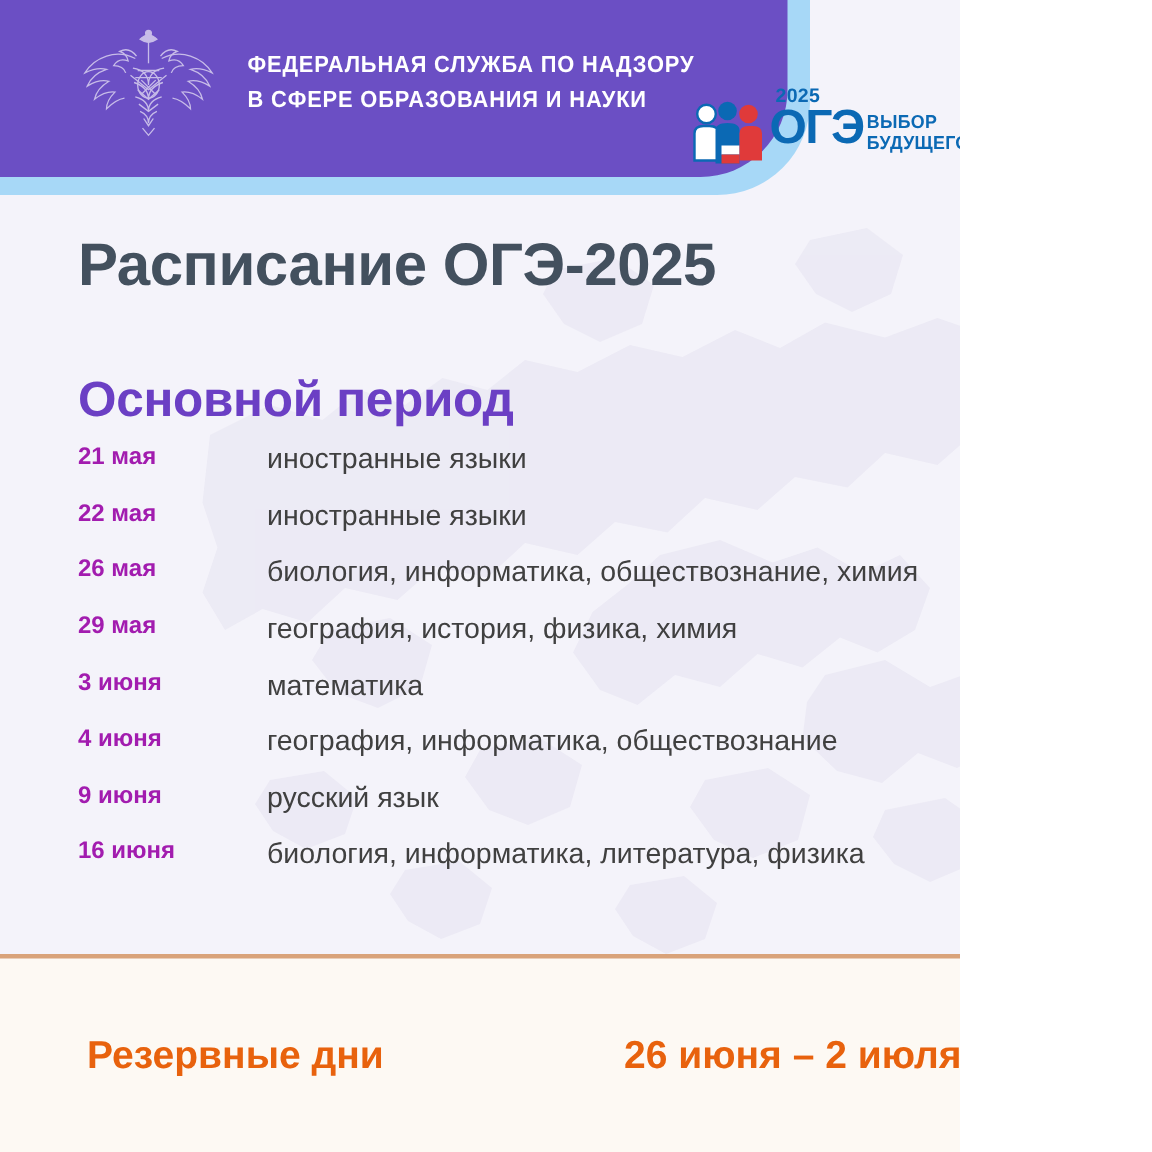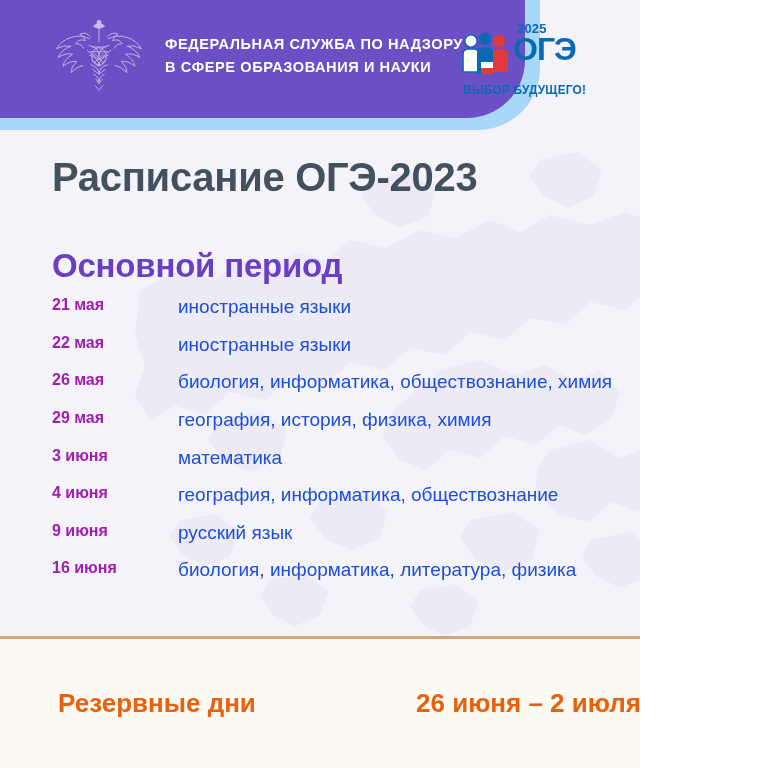--- a/index.html
+++ b/index.html
@@ -83,27 +83,27 @@
     line-height: 1.15;
     white-space: nowrap;
     transform: scaleX(0.94);
     transform-origin: left center;
   }
 
   
   .oge-logo {
     position: absolute;
     right: 30px;
-    top: 22px;
+    top: 42px;
     width: 150px;
     height: 88px;
     z-index: 4;
     display: flex;
-    flex-direction: column;
-    align-items: flex-start;
+    flex-direction: row;
+    align-items: center;
   }
   .oge-mark {
     display: flex;
     align-items: flex-start;
     gap: 3px;
     height: 58px;
   }
   .oge-figures { width: 50px; height: 50px; margin-top: 6px; }
   .oge-textblock {
     display: flex;
@@ -194,21 +194,21 @@
   .sched-date {
     flex: none;
     width: 126px;
     color: #a21caf;
     font-size: 16px;
     font-weight: 700;
     line-height: 1.35;
     white-space: nowrap;
   }
   .sched-subjects {
-    color: #1d4ed8;
+    color: #404040;
     font-size: 19px;
     font-weight: 400;
     line-height: 1.35;
   }
 
   
   .footer-divider {
     position: absolute;
     left: 0;
     top: 636px;
@@ -329,21 +329,21 @@
         <path d="M33,44 L33,26 q0,-5 6,-5 l3,0 q6,0 6,5 l0,18 Z" fill="#e03a3a"></path>
       </svg>
       <div class="oge-textblock">
         <div class="oge-year">2025</div>
         <div class="oge-big">ОГЭ</div>
       </div>
     </div>
     <div class="oge-slogan">ВЫБОР БУДУЩЕГО!</div>
   </div>
 
-  <div class="title-main">Расписание ОГЭ-2023</div>
+  <div class="title-main">Расписание ОГЭ-2025</div>
   <div class="title-sub">Основной период</div>
 
   <div class="schedule">
     <div class="sched-row">
       <div class="sched-date">21 мая</div>
       <div class="sched-subjects">иностранные языки</div>
     </div>
     <div class="sched-row">
       <div class="sched-date">22 мая</div>
       <div class="sched-subjects">иностранные языки</div>

